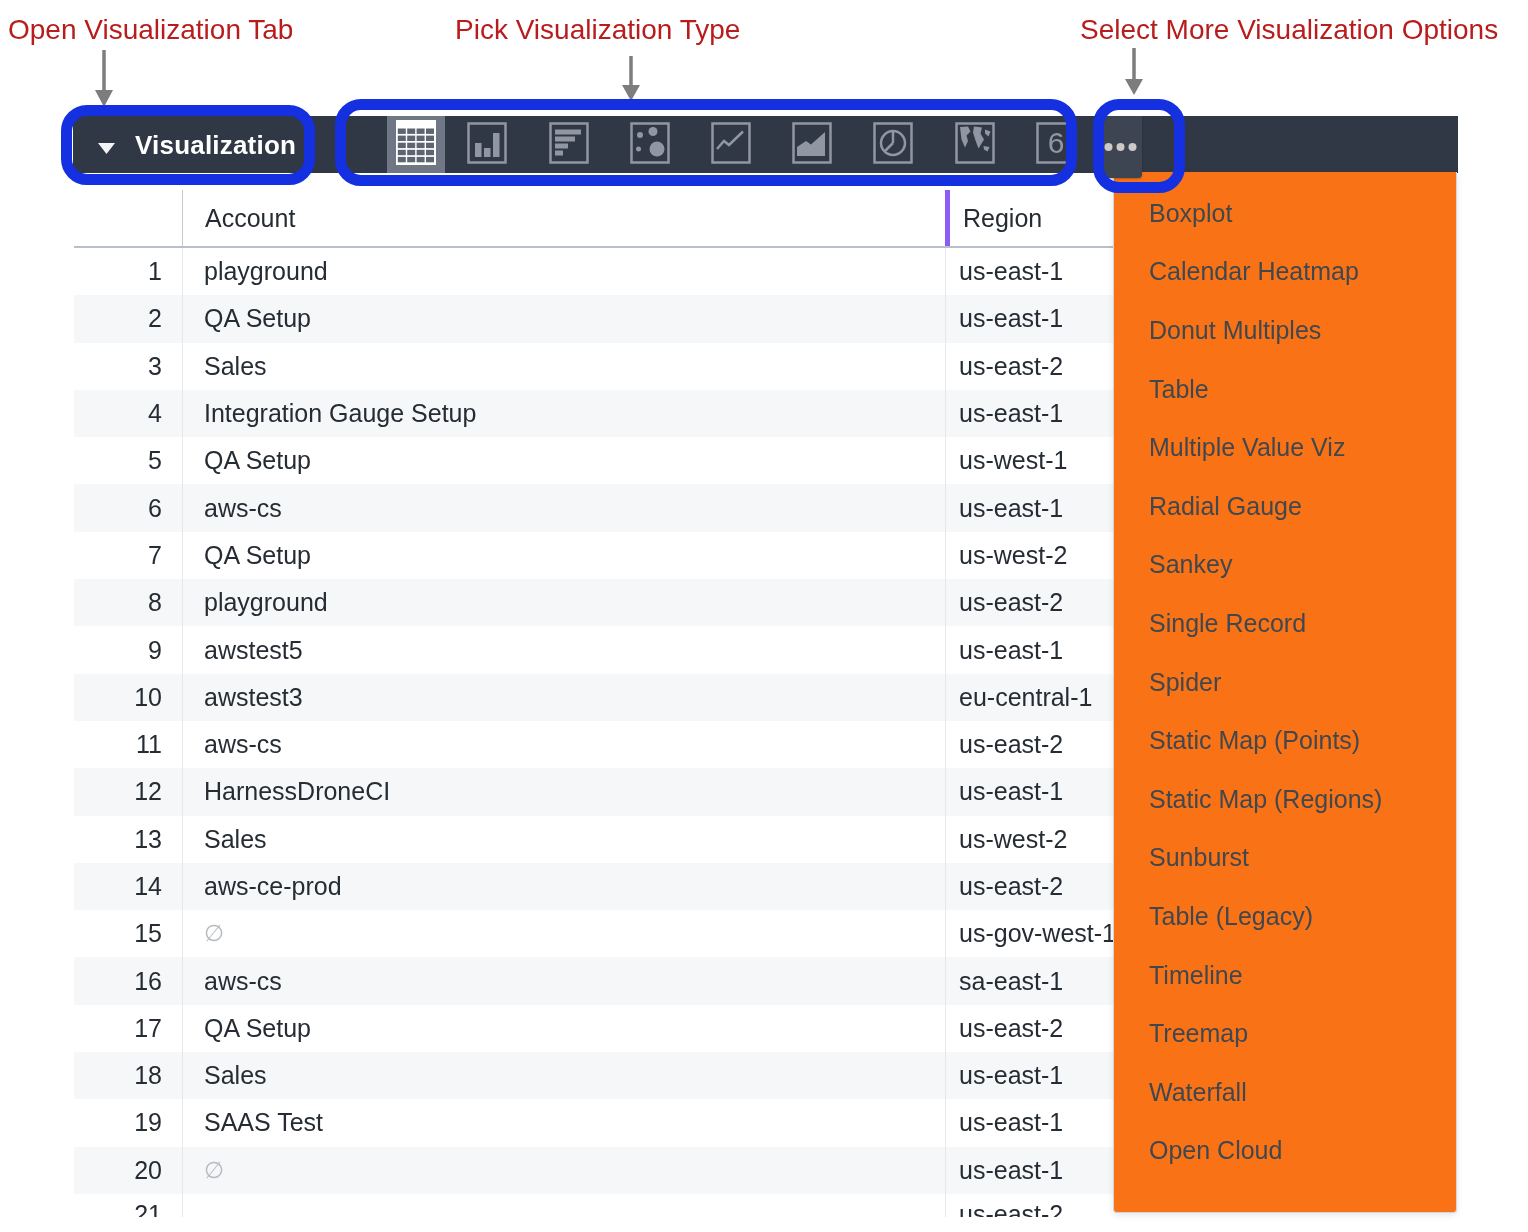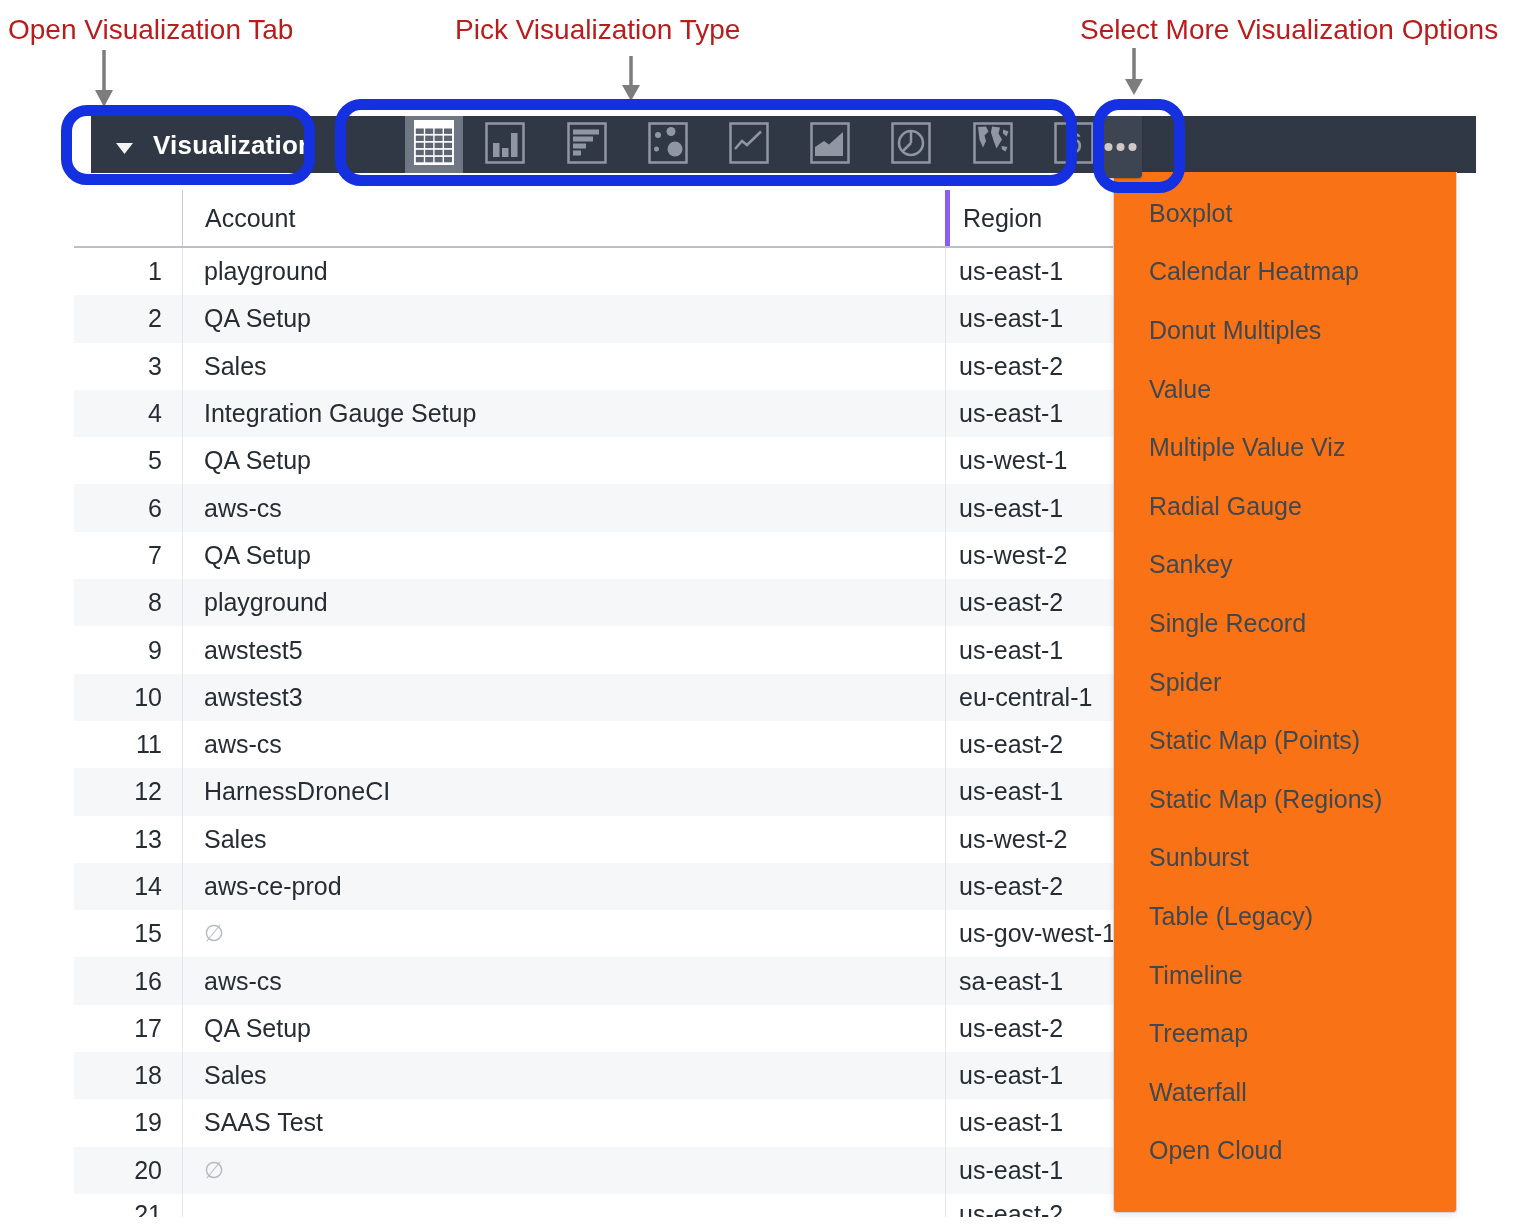--- a/index.html
+++ b/index.html
@@ -16,21 +16,21 @@
   *{margin:0;padding:0;box-sizing:border-box;}
   html,body{background:#fff;}
   #stage{
     position:relative;width:1528px;height:1232px;background:#ffffff;
     font-family:"Liberation Sans","DejaVu Sans",sans-serif;overflow:hidden;
   }
   
   .ann-label{position:absolute;top:14px;font-size:28px;color:#b91c1c;white-space:nowrap;}
   .arrow{position:absolute;width:32px;}
   
-  .toolbar{position:absolute;left:91px;top:116px;width:1385px;height:57px;background:var(--toolbar-bg);}
+  .toolbar{position:absolute;left:73px;top:116px;width:1385px;height:57px;background:var(--toolbar-bg);}
   .viz-tab{position:absolute;left:0;top:0;width:242px;height:57px;display:flex;align-items:center;cursor:pointer;}
   .viz-tab .caret{position:absolute;left:25px;top:24px;width:17px;height:11px;}
   .viz-tab .tab-label{position:absolute;left:62px;top:50%;transform:translateY(-50%);
     color:#fff;font-size:26px;font-weight:700;letter-spacing:.2px;}
   .tile{position:absolute;top:0;width:58px;height:57px;display:flex;align-items:center;justify-content:center;cursor:pointer;}
   .tile.selected{background:var(--tile-selected);}
   .more-btn{position:absolute;left:1099px;top:116px;width:43px;height:62px;background:#3d4452;
     border-radius:0 0 4px 4px;display:flex;align-items:center;justify-content:center;cursor:pointer;
     box-shadow:0 1px 2px rgba(0,0,0,.25);z-index:12;}
   
@@ -313,21 +313,21 @@
           <div class="c-account"></div>
           <div class="c-region">us-east-2</div>
         </div>
       </div>
   </div>
 
   <div class="menu" id="viz-menu">
       <div class="menu-item">Boxplot</div>
       <div class="menu-item">Calendar Heatmap</div>
       <div class="menu-item">Donut Multiples</div>
-      <div class="menu-item">Value</div>
+      <div class="menu-item">Table</div>
       <div class="menu-item">Multiple Value Viz</div>
       <div class="menu-item">Radial Gauge</div>
       <div class="menu-item">Sankey</div>
       <div class="menu-item">Single Record</div>
       <div class="menu-item">Spider</div>
       <div class="menu-item">Static Map (Points)</div>
       <div class="menu-item">Static Map (Regions)</div>
       <div class="menu-item">Sunburst</div>
       <div class="menu-item">Table (Legacy)</div>
       <div class="menu-item">Timeline</div>

